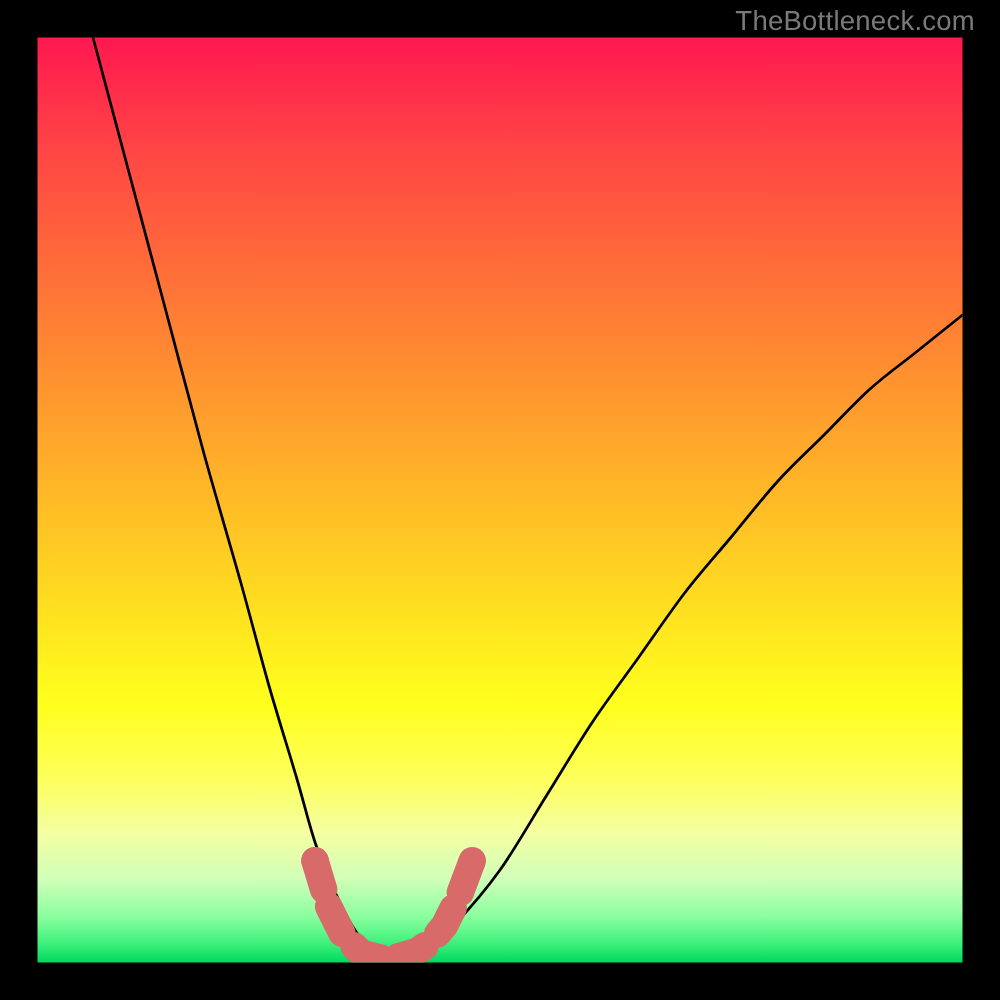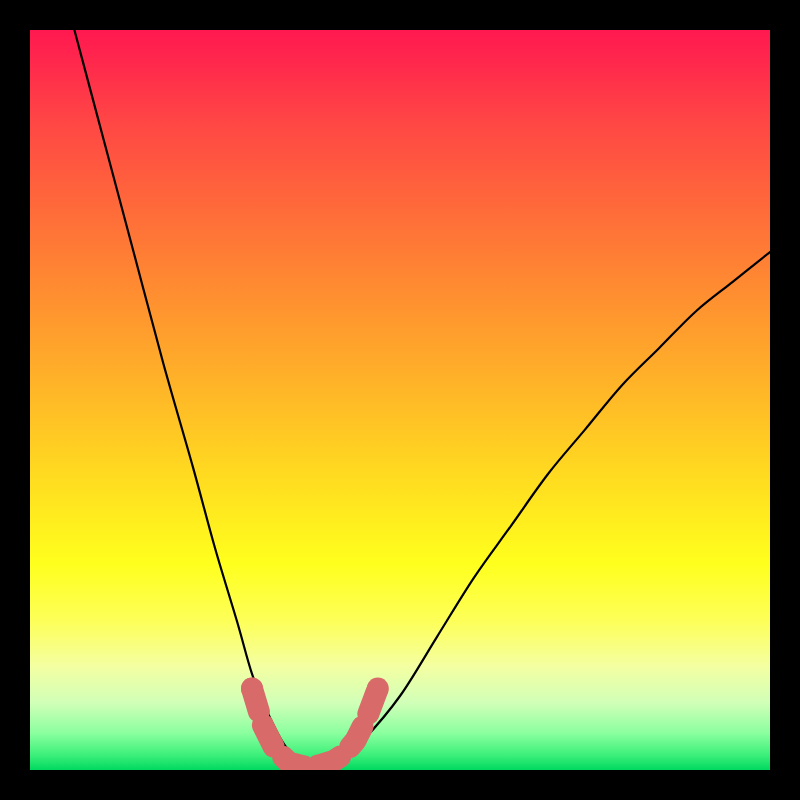--- a/index.html
+++ b/index.html
@@ -53,20 +53,21 @@
   svg {
     position: absolute;
     left: 0;
     top: 0;
   }
 </style>
 </head>
 <body>
 <div class="outer">
 
+  <div class="watermark">TheBottleneck.com</div>
 
   <div class="plot">
     <svg id="chart-svg" width="740" height="740" viewBox="0 0 740 740">
       <path id="curve-path" fill="none" stroke="#000" stroke-width="2.2" stroke-linecap="round" d="M 44.4 0 C 49.33333333333333 18.5, 64.13333333333333 74, 74 111 C 83.86666666666667 148, 93.73333333333335 185, 103.60000000000001 222 C 113.46666666666667 259, 123.33333333333331 297.2333333333333, 133.2 332.99999999999994 C 143.06666666666666 368.7666666666666, 154.16666666666669 405.76666666666665, 162.8 436.6 C 171.43333333333334 467.4333333333334, 177.6 492.1, 185 518 C 192.4 543.9, 201.03333333333336 571.0333333333333, 207.20000000000002 592 C 213.36666666666667 612.9666666666667, 217.06666666666666 629, 222 643.8 C 226.93333333333334 658.5999999999999, 231.86666666666667 669.6999999999999, 236.8 680.8 C 241.73333333333335 691.9, 246.66666666666669 702.3833333333333, 251.60000000000002 710.4 C 256.53333333333336 718.4166666666666, 261.46666666666664 724.5833333333333, 266.4 728.9 C 271.3333333333333 733.2166666666667, 276.26666666666665 735.0666666666666, 281.2 736.3 C 286.1333333333333 737.5333333333333, 291.06666666666666 737.5333333333333, 296 736.3 C 300.93333333333334 735.0666666666666, 304.6333333333333 733.2166666666667, 310.8 728.9 C 316.9666666666667 724.5833333333333, 323.1333333333333 720.8833333333333, 333 710.4 C 342.8666666666667 699.9166666666666, 357.66666666666663 683.2666666666667, 370 666 C 382.33333333333337 648.7333333333333, 394.66666666666674 626.5333333333333, 407.00000000000006 606.8 C 419.33333333333337 587.0666666666666, 431.6666666666667 566.1, 444 547.6 C 456.3333333333333 529.1, 468.6666666666667 513.0666666666666, 481 495.79999999999995 C 493.3333333333333 478.5333333333333, 505.6666666666667 460.0333333333333, 518 444 C 530.3333333333334 427.9666666666667, 542.6666666666666 414.4, 555 399.59999999999997 C 567.3333333333334 384.79999999999995, 579.6666666666666 368.76666666666665, 592 355.2 C 604.3333333333334 341.6333333333333, 616.6666666666666 330.53333333333336, 629 318.20000000000005 C 641.3333333333334 305.86666666666673, 653.6666666666666 292.3, 666 281.2 C 678.3333333333334 270.09999999999997, 690.6666666666666 261.46666666666664, 703 251.59999999999997 C 715.3333333333334 241.7333333333333, 733.8333333333334 226.93333333333334, 740 222"></path>
       <g id="marker-group">
           <path d="M 222 658.6 L 233.1 695.6 L 244.20000000000002 717.8 L 259 732.6 L 273.8 736.3 L 288.6 735.56 L 303.4 731.12 L 314.5 723.72 L 325.6 710.4 L 336.7 688.2 L 347.79999999999995 658.6" fill="none" stroke="#d86a6a" stroke-width="22" stroke-linecap="round" stroke-linejoin="round" stroke-dasharray="24 14"></path>
           <circle cx="222" cy="658.6" r="11" fill="#d86a6a"></circle>
           <circle cx="347.79999999999995" cy="658.6" r="11" fill="#d86a6a"></circle>
         </g>
     </svg>

